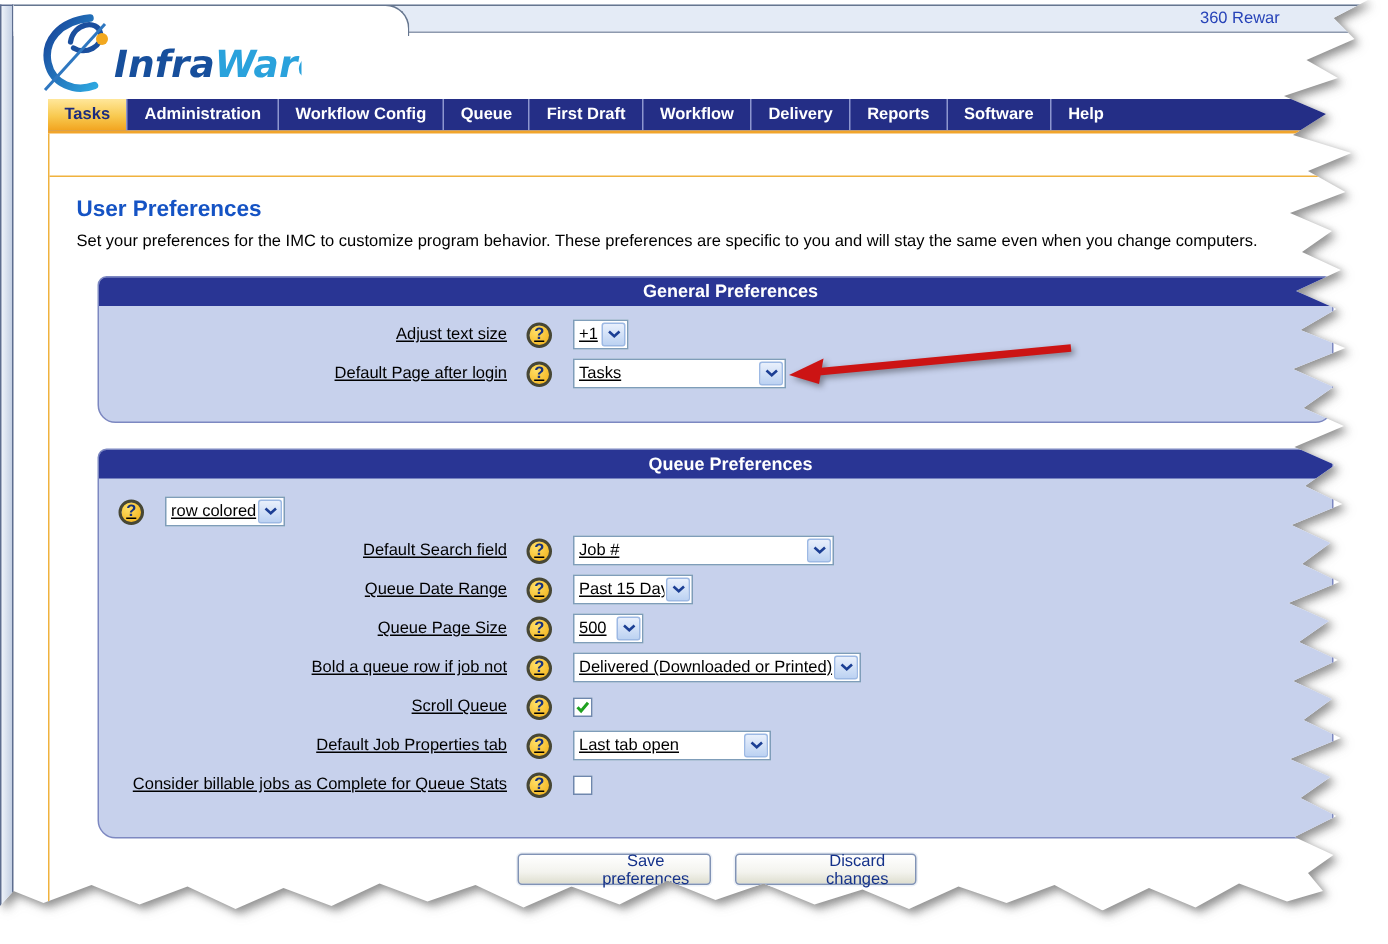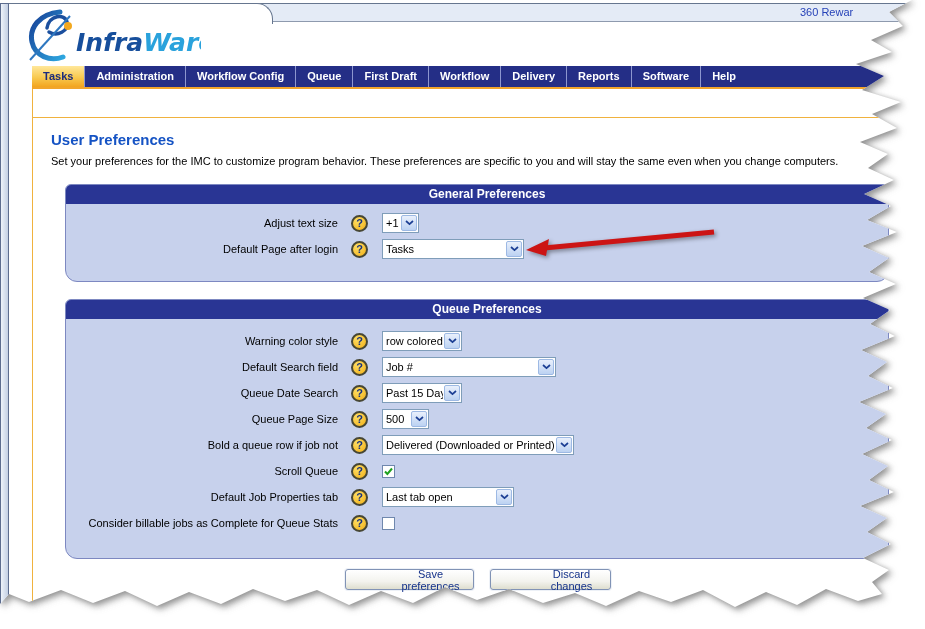--- a/index.html
+++ b/index.html
@@ -24,21 +24,21 @@
   .content-rule{position:absolute;left:0;right:0;top:28px;height:1px;background:#f0b23e;}
   .page-title{position:absolute;left:18px;top:42px;font-size:15px;font-weight:bold;color:#1553c4;}
   .page-desc{position:absolute;left:18px;top:66px;font-size:11px;color:#000;white-space:nowrap;}
   
   .panel{position:absolute;left:32px;width:824px;background:#c7d1ec;border:1px solid #7d88c1;border-radius:6px 6px 12px 12px;box-sizing:border-box;}
   .panel-general{top:95px;height:98px;}
   .panel-queue{top:210px;height:260px;}
   .panel-head{height:19px;line-height:19px;background:#293594;color:#fff;font-size:12px;font-weight:bold;text-align:center;border-radius:5px 5px 0 0;padding-left:20px;}
   .rows-g{padding-top:6px;}
   .rows-q{padding-top:9px;}
-  .pref-row{display:flex;align-items:center;height:26px;}
+  .pref-row{display:flex;align-items:center;height:26px;text-decoration:underline;}
   .pref-label{width:272px;text-align:right;font-size:11px;color:#000;}
   .q-icon{margin-left:13px;width:17px;height:17px;box-sizing:border-box;border-radius:50%;
     background:radial-gradient(circle at 35% 30%,#ffdf66,#f1ae14);border:2px solid #474735;
     color:#17327e;font-weight:bold;font-size:11px;line-height:13px;text-align:center;cursor:pointer;flex:0 0 auto;}
   .xp-select{margin-left:14px;display:inline-flex;align-items:center;height:20px;box-sizing:border-box;background:#fff;border:1px solid #7f9db9;cursor:pointer;}
   .xp-val{flex:1;padding:0 3px;font-size:11px;color:#000;white-space:nowrap;overflow:hidden;}
   .xp-arrow{width:16px;height:16px;margin:1px;flex:0 0 16px;background:linear-gradient(180deg,#e9f0fc,#bcd2f2);border:1px solid #9db9e4;border-radius:2px;box-sizing:border-box;display:flex;align-items:center;justify-content:center;}
   .xp-check{margin-left:14px;width:13px;height:13px;box-sizing:border-box;background:#fff;border:1px solid #6f87ad;display:flex;align-items:center;justify-content:center;cursor:pointer;}
   
   .action-btn{position:absolute;top:480px;height:21px;box-sizing:border-box;border:1px solid #8193b5;border-radius:3px;background:linear-gradient(180deg,#ffffff 0%,#f3f3ee 60%,#dedecf 100%);color:#15328a;font-size:11px;display:flex;align-items:center;justify-content:center;cursor:pointer;box-shadow:0 0 0 1px #edf1f7;padding-left:48px;}
@@ -120,21 +120,20 @@
                   </span>
                 </div>
               </div>
             </div>
         </div>
 
         <div class="panel panel-queue">
           <div class="panel-head">Queue Preferences</div>
           <div class="rows-q">
               <div class="pref-row">
-                <span class="pref-label">Warning color style</span>
                 <span class="q-icon">?</span>
                 <div class="xp-select" style="width: 80px;">
                   <span class="xp-val">row colored</span>
                   <span class="xp-arrow">
                     <svg width="9" height="6" viewBox="0 0 9 6">
                       <path d="M1 1 L4.5 4.2 L8 1" fill="none" stroke="#1c3f94" stroke-width="1.7"></path>
                     </svg>
                   </span>
                 </div>
               </div>
@@ -144,21 +143,21 @@
                 <div class="xp-select" style="width: 174px;">
                   <span class="xp-val">Job #</span>
                   <span class="xp-arrow">
                     <svg width="9" height="6" viewBox="0 0 9 6">
                       <path d="M1 1 L4.5 4.2 L8 1" fill="none" stroke="#1c3f94" stroke-width="1.7"></path>
                     </svg>
                   </span>
                 </div>
               </div>
               <div class="pref-row">
-                <span class="pref-label">Queue Date Search</span>
+                <span class="pref-label">Queue Date Range</span>
                 <span class="q-icon">?</span>
                 <div class="xp-select" style="width: 80px;">
                   <span class="xp-val">Past 15 Days</span>
                   <span class="xp-arrow">
                     <svg width="9" height="6" viewBox="0 0 9 6">
                       <path d="M1 1 L4.5 4.2 L8 1" fill="none" stroke="#1c3f94" stroke-width="1.7"></path>
                     </svg>
                   </span>
                 </div>
               </div>

